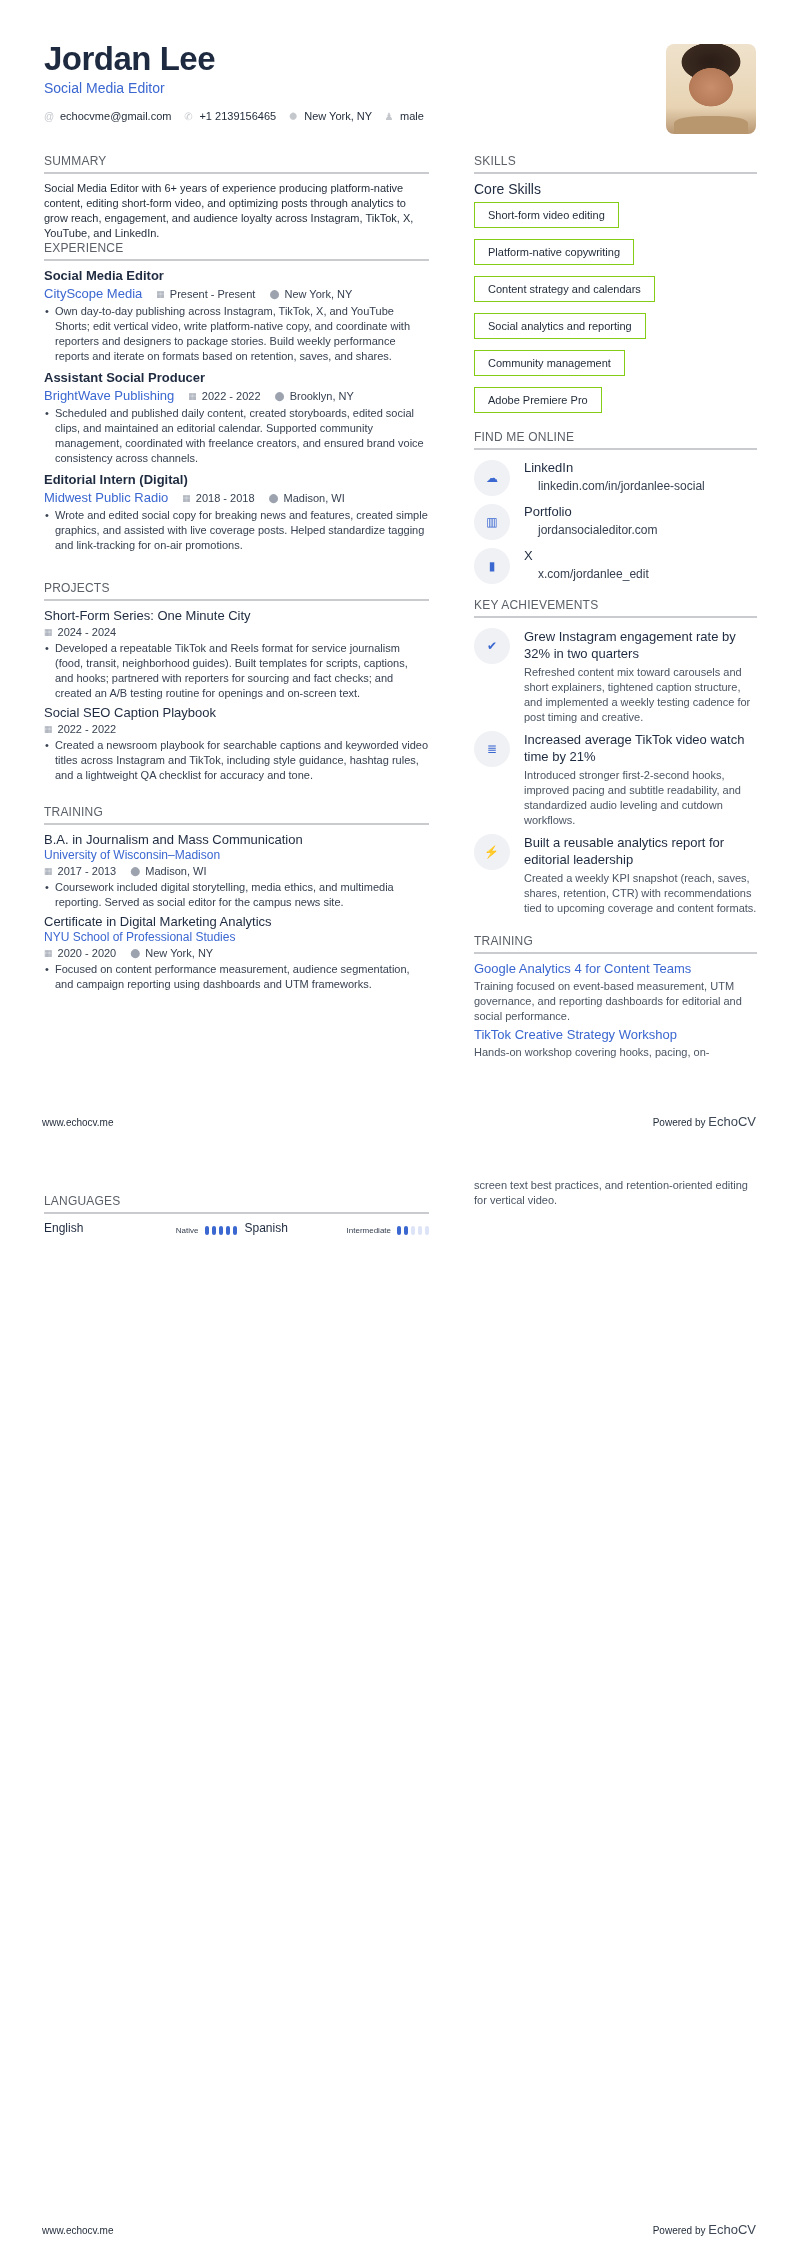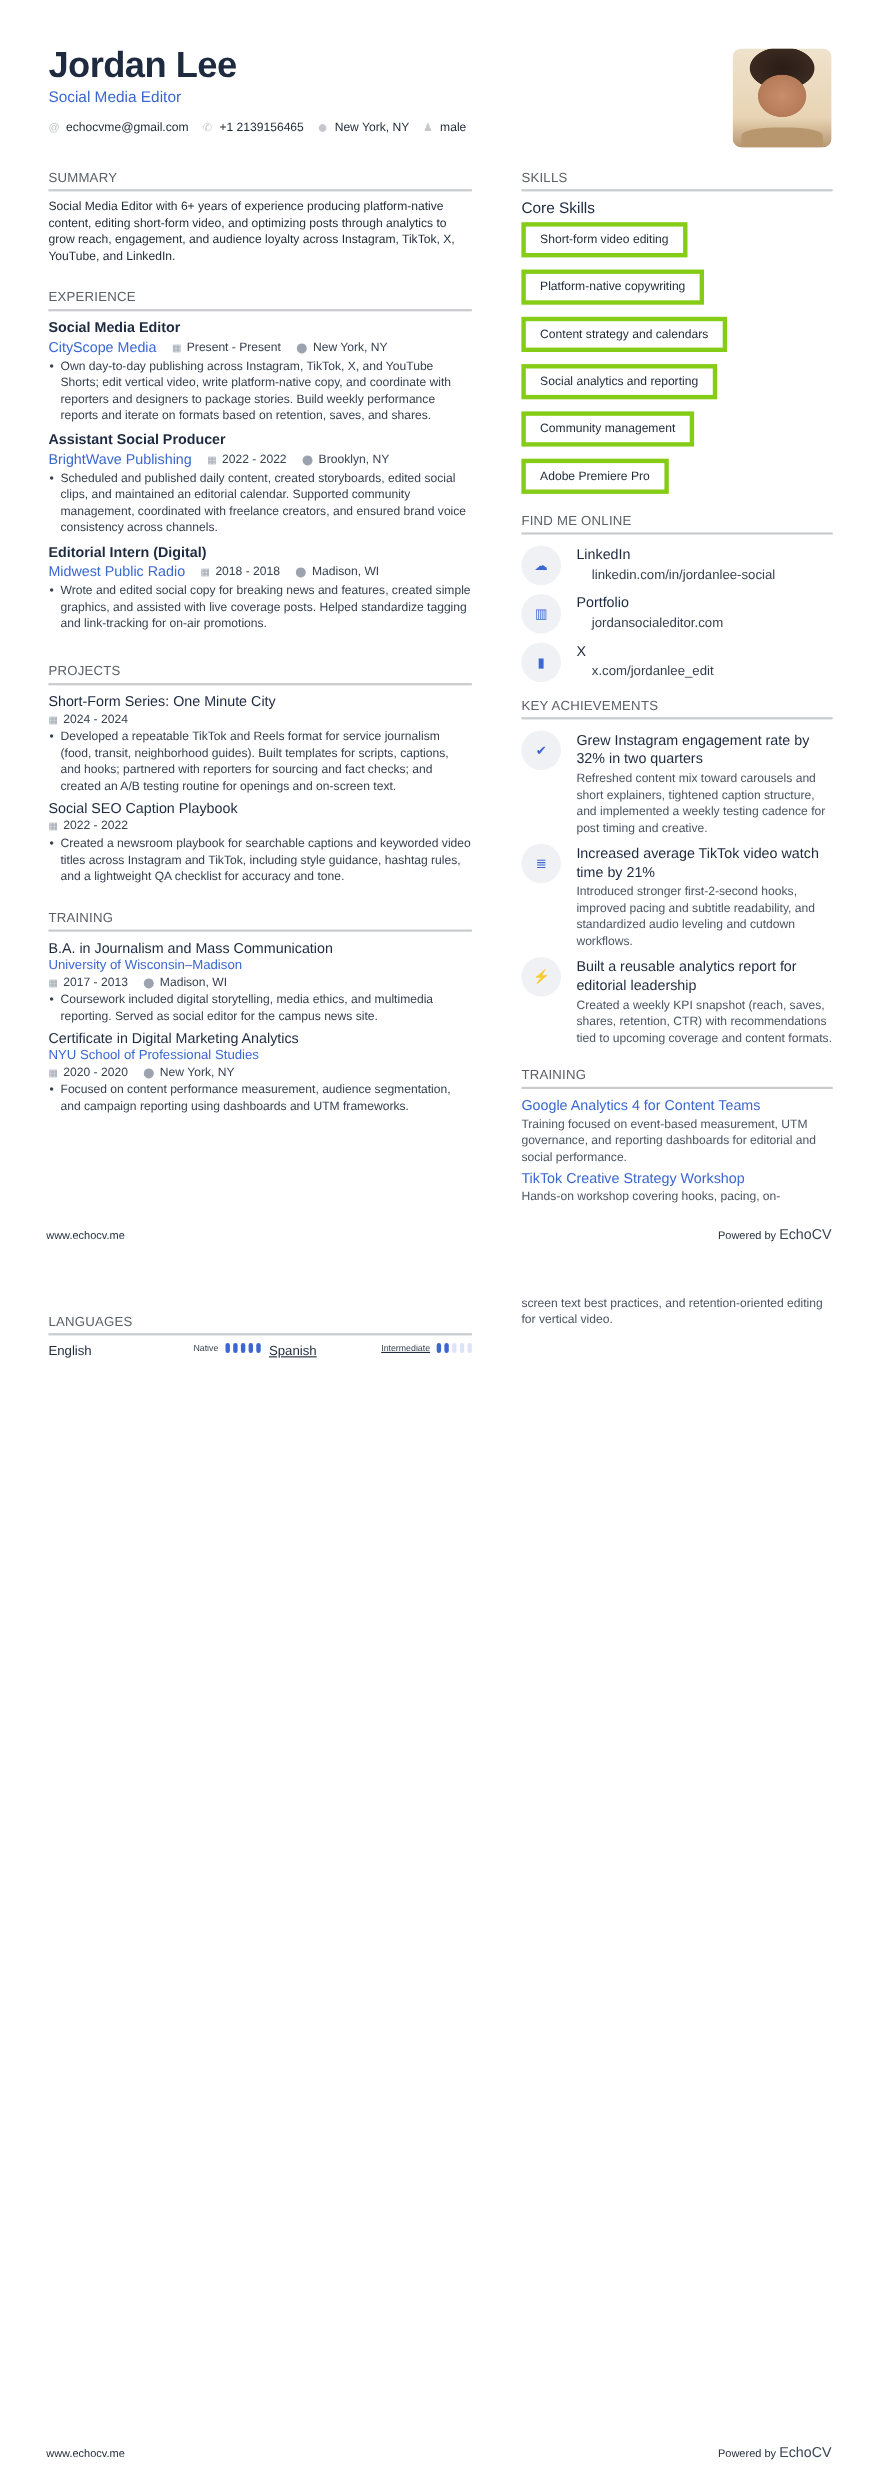--- a/index.html
+++ b/index.html
@@ -27,41 +27,41 @@
   .mi { display: flex; align-items: center; gap: 5px; }
   .mi-ic { color: #9ca3af; font-size: 9px; }
   ul.bl { list-style: none; margin-top: 3px; }
   ul.bl li { position: relative; padding-left: 11px; font-size: 11px; line-height: 15px; color: #374151; }
   ul.bl li::before { content: "•"; position: absolute; left: 1px; top: 0; color: #374151; }
   .proj-title { font-size: 13px; color: #1e2a3f; margin-top: 4px; }
   .edu-title { font-size: 13px; color: #1e2a3f; margin-top: 4px; }
   .edu-school { font-size: 12px; color: #3b67d1; margin-top: 1px; }
 
   .core { font-size: 14px; color: #1e2a3f; margin-bottom: 5px; }
-  .chip { display: inline-block; border: 4px solid #84cc16; font-size: 11px; color: #1f2937; padding: 6px 13px; margin-bottom: 11px; }
+  .chip { display: inline-block; border: 1px solid #84cc16; font-size: 11px; color: #1f2937; padding: 6px 13px; margin-bottom: 11px; }
   .chips { display: flex; flex-direction: column; align-items: flex-start; }
 
   .online-item { display: flex; gap: 14px; margin-bottom: 8px; }
   .circ { width: 36px; height: 36px; border-radius: 50%; background: #eff1f4; display: flex; align-items: center; justify-content: center; flex-shrink: 0; color: #3b67d1; font-size: 12px; }
   .on-label { font-size: 13px; color: #1e2a3f; margin-top: 0px; }
   .on-val { font-size: 12px; color: #374151; margin-top: 4px; padding-left: 14px; }
 
   .ach { display: flex; gap: 14px; margin-bottom: 6px; }
   .ach-title { font-size: 13px; color: #1e2a3f; line-height: 17px; }
   .ach-desc { font-size: 11px; color: #4b5563; line-height: 15px; margin-top: 3px; }
 
   .tr-title { font-size: 13px; color: #3b67d1; margin-top: 3px; }
   .tr-desc { font-size: 11px; color: #4b5563; line-height: 15px; margin-top: 3px; }
 
   .footer { position: absolute; left: 42px; right: 38px; display: flex; justify-content: space-between; align-items: baseline; font-size: 10px; color: #1f2937; }
   .powered { font-size: 10px; }
   .brand { font-size: 13px; color: #3c4654; }
 
   .lang-row { display: flex; align-items: center; margin-top: 6px; }
-  .lang { display: flex; align-items: flex-start; width: 193px; }
+  .lang { display: flex; align-items: flex-end; width: 193px; }
   .lang-name { font-size: 12px; color: #1e2a3f; flex: 1; }
   .lang-level { font-size: 8px; color: #374151; margin-right: 6px; }
   .dots { display: flex; gap: 3px; }
   .dot { width: 4px; height: 9px; border-radius: 2px; background: #3b67d1; }
   .dot.off { background: #dde4f7; }
 </style>
 </head>
 <body>
 
 <div class="header">
@@ -89,21 +89,21 @@
       <div class="shoulders"></div>
     </div>
 </div>
 
 <div class="col-left" style="top:154px;">
   <section>
     <div class="sec-title">SUMMARY</div>
     <p class="para">Social Media Editor with 6+ years of experience producing platform-native content, editing short-form video, and optimizing posts through analytics to grow reach, engagement, and audience loyalty across Instagram, TikTok, X, YouTube, and LinkedIn.</p>
   </section>
 
-  <section style="margin-top:22px;">
+  <section style="">
     <div class="sec-title">EXPERIENCE</div>
 
     <div>
       <div class="job-title">Social Media Editor</div>
       <div class="meta">
         <span class="company">CityScope Media</span>
         <span class="mi">
             <span class="mi-ic">▦</span>
             <span>Present - Present</span>
           </span>
@@ -311,21 +311,21 @@
         <span class="lang-name">English</span>
         <span class="lang-level">Native</span>
         <span class="dots">
           <span class="dot"></span>
             <span class="dot"></span>
             <span class="dot"></span>
             <span class="dot"></span>
             <span class="dot"></span>
         </span>
       </div>
-      <div class="lang" style="margin-left:0;text-decoration:underline;">
+      <div class="lang" style="margin-left:0;">
         <span class="lang-name" style="padding-left:8px;">Spanish</span>
         <span class="lang-level">Intermediate</span>
         <span class="dots">
           <span class="dot"></span>
             <span class="dot"></span>
             <span class="dot off"></span>
             <span class="dot off"></span>
             <span class="dot off"></span>
         </span>
       </div>

